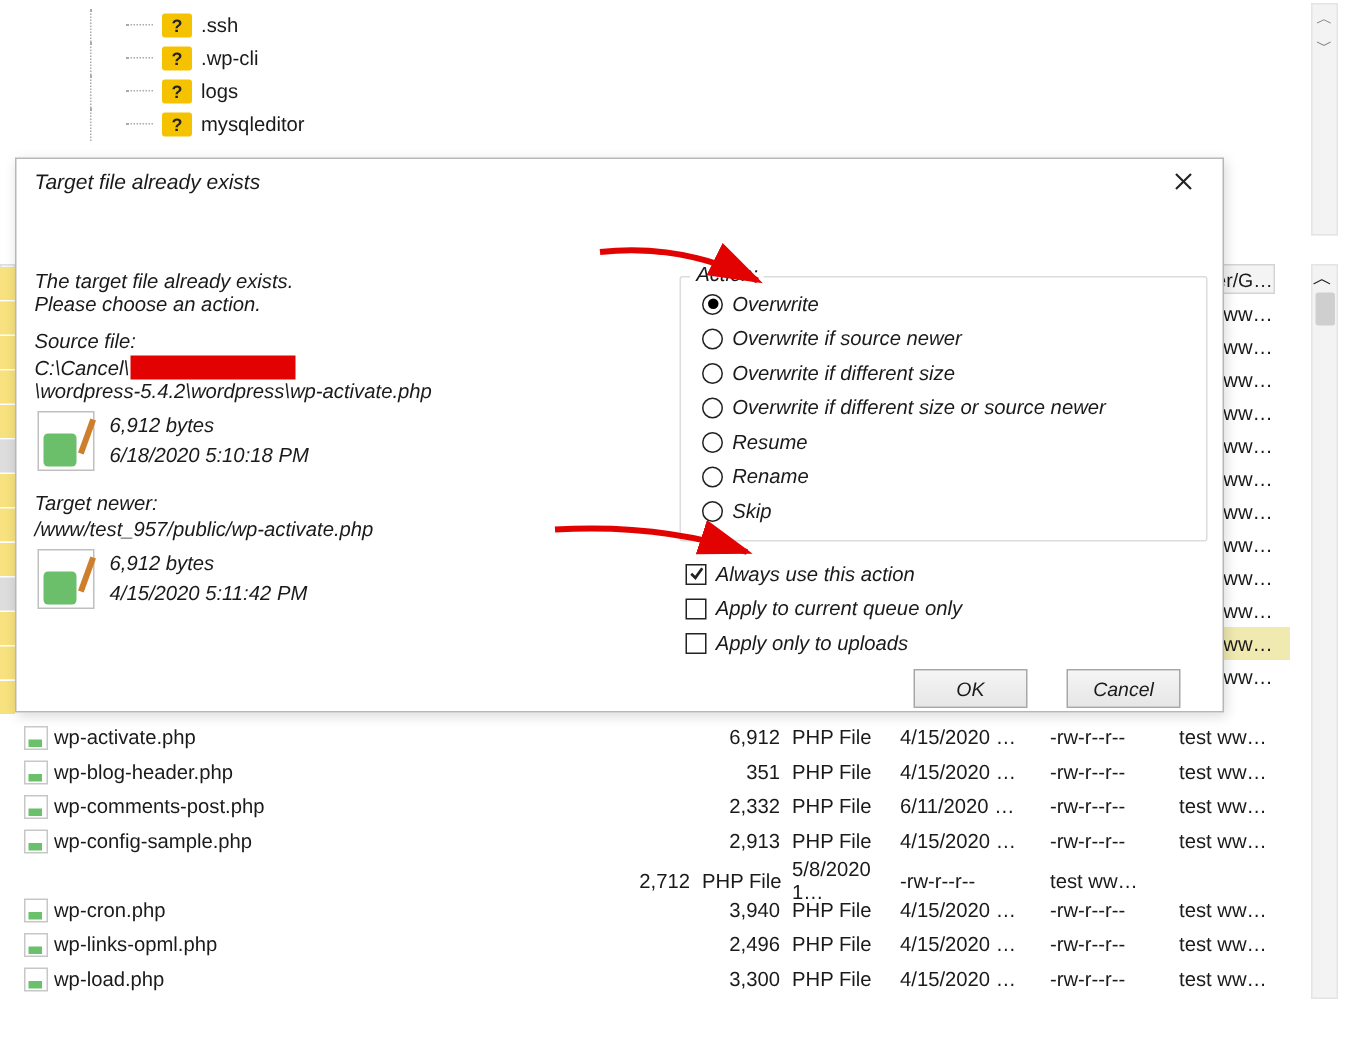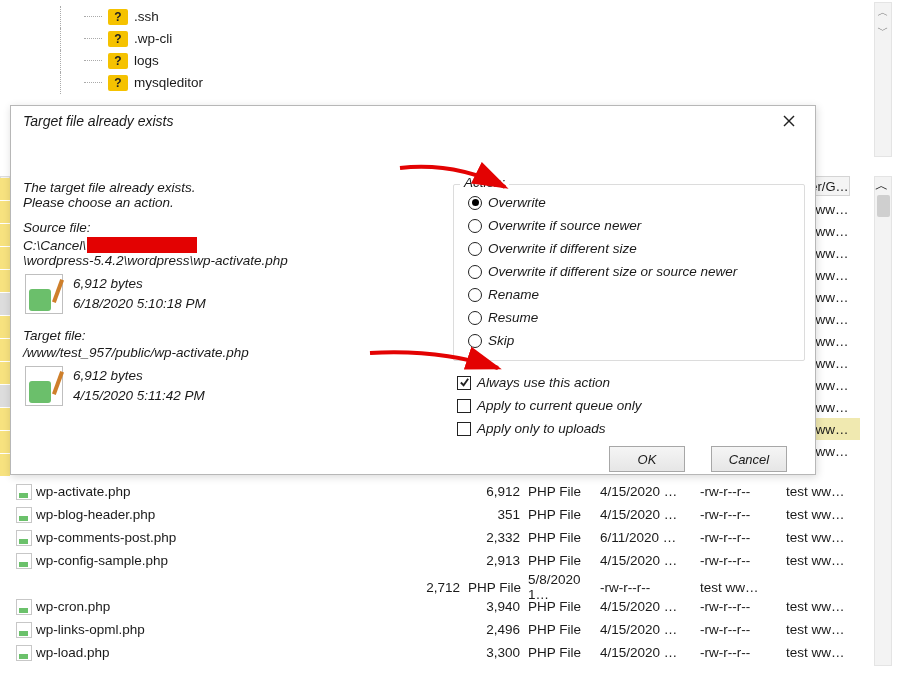--- a/index.html
+++ b/index.html
@@ -206,21 +206,21 @@
       <div class="file-box">
         <div class="file-icon">
             <div class="sub"></div>
             <div class="brush"></div>
           </div>
         <div class="file-meta">
           <div>6,912 bytes</div>
           <div>6/18/2020 5:10:18 PM</div>
         </div>
       </div>
-      <div class="label-line">Target file:</div>
+      <div class="label-line">Target newer:</div>
       <div class="path-line">/www/test_957/public/wp-activate.php</div>
       <div class="file-box">
         <div class="file-icon">
             <div class="sub"></div>
             <div class="brush"></div>
           </div>
         <div class="file-meta">
           <div>6,912 bytes</div>
           <div>4/15/2020 5:11:42 PM</div>
         </div>
@@ -241,25 +241,25 @@
             <div class="radio-row">
               <span class="radio"></span>
               <span>Overwrite if different size</span>
             </div>
             <div class="radio-row">
               <span class="radio"></span>
               <span>Overwrite if different size or source newer</span>
             </div>
             <div class="radio-row">
               <span class="radio"></span>
+              <span>Resume</span>
+            </div>
+            <div class="radio-row">
+              <span class="radio"></span>
               <span>Rename</span>
-            </div>
-            <div class="radio-row">
-              <span class="radio"></span>
-              <span>Resume</span>
             </div>
             <div class="radio-row">
               <span class="radio"></span>
               <span>Skip</span>
             </div>
           </div>
       </div>
       <div class="check-group" id="check-rows">
           <div class="chk-row">
             <span class="chk checked">

